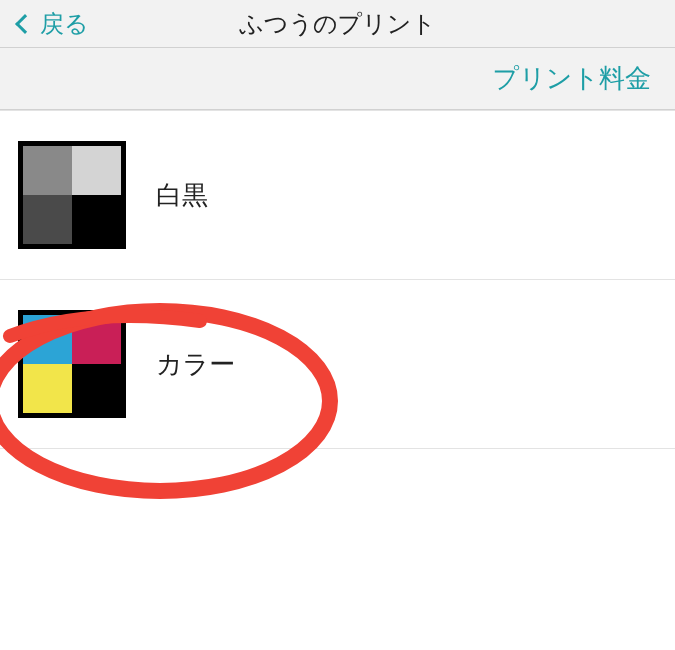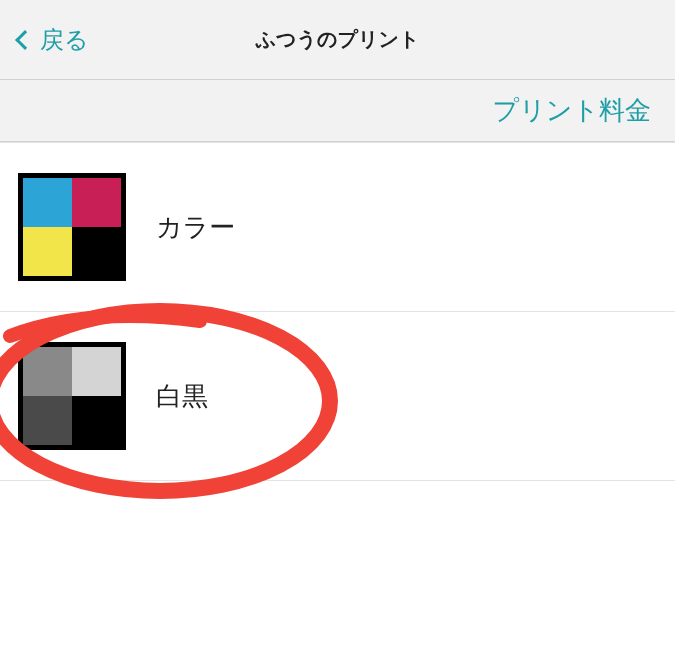--- a/index.html
+++ b/index.html
@@ -4,21 +4,21 @@
   <style>
     * { margin: 0; padding: 0; box-sizing: border-box; }
     body {
       width: 675px;
       height: 650px;
       font-family: -apple-system, "Hiragino Sans", sans-serif;
       background: #fff;
       overflow: hidden;
     }
     .navbar {
-      height: 80px;
+      height: 48px;
       background: #f2f2f2;
       border-bottom: 1px solid #d1d1d1;
       display: flex;
       align-items: center;
       position: relative;
     }
     .back-btn {
       display: flex;
       align-items: center;
       padding: 0 18px;
@@ -31,22 +31,22 @@
       width: 14px;
       height: 14px;
       border-left: 3px solid #1e9ea6;
       border-bottom: 3px solid #1e9ea6;
       transform: rotate(45deg);
       margin-right: 8px;
     }
     .back-text { color: #1e9ea6; font-size: 24px; font-weight: 400; }
     .nav-title {
       margin: 0 auto;
-      font-size: 20px;
-      font-weight: 700;
+      font-size: 24px;
+      font-weight: 400;
       color: #222;
     }
     .price-bar {
       height: 62px;
       background: #f2f2f2;
       border-bottom: 1px solid #d1d1d1;
       display: flex;
       align-items: center;
       justify-content: flex-end;
       padding-right: 24px;
@@ -104,34 +104,34 @@
   <div class="nav-title">ふつうのプリント</div>
 </div>
 
 <div class="price-bar">
   <span class="price-link">プリント料金</span>
 </div>
 
 <div class="options">
   <div class="option-row">
     <div class="swatch">
+      <div class="bw-a"></div>
+        <div class="bw-b"></div>
+        <div class="bw-c"></div>
+        <div class="bw-d"></div>
+    </div>
+    <span class="option-label">白黒</span>
+  </div>
+  <div class="option-row">
+    <div class="swatch">
       <div class="cl-a"></div>
         <div class="cl-b"></div>
         <div class="cl-c"></div>
         <div class="cl-d"></div>
     </div>
     <span class="option-label">カラー</span>
-  </div>
-  <div class="option-row">
-    <div class="swatch">
-      <div class="bw-a"></div>
-        <div class="bw-b"></div>
-        <div class="bw-c"></div>
-        <div class="bw-d"></div>
-    </div>
-    <span class="option-label">白黒</span>
   </div>
 </div>
 
 <svg class="annotation" viewBox="0 0 380 210">
   <ellipse cx="190" cy="105" rx="170" ry="90" fill="none" stroke="#f04236" stroke-width="16"></ellipse>
   <path d="M 40 40 Q 120 10 230 25" fill="none" stroke="#f04236" stroke-width="14" stroke-linecap="round"></path>
 </svg>
 
 </body></html>

